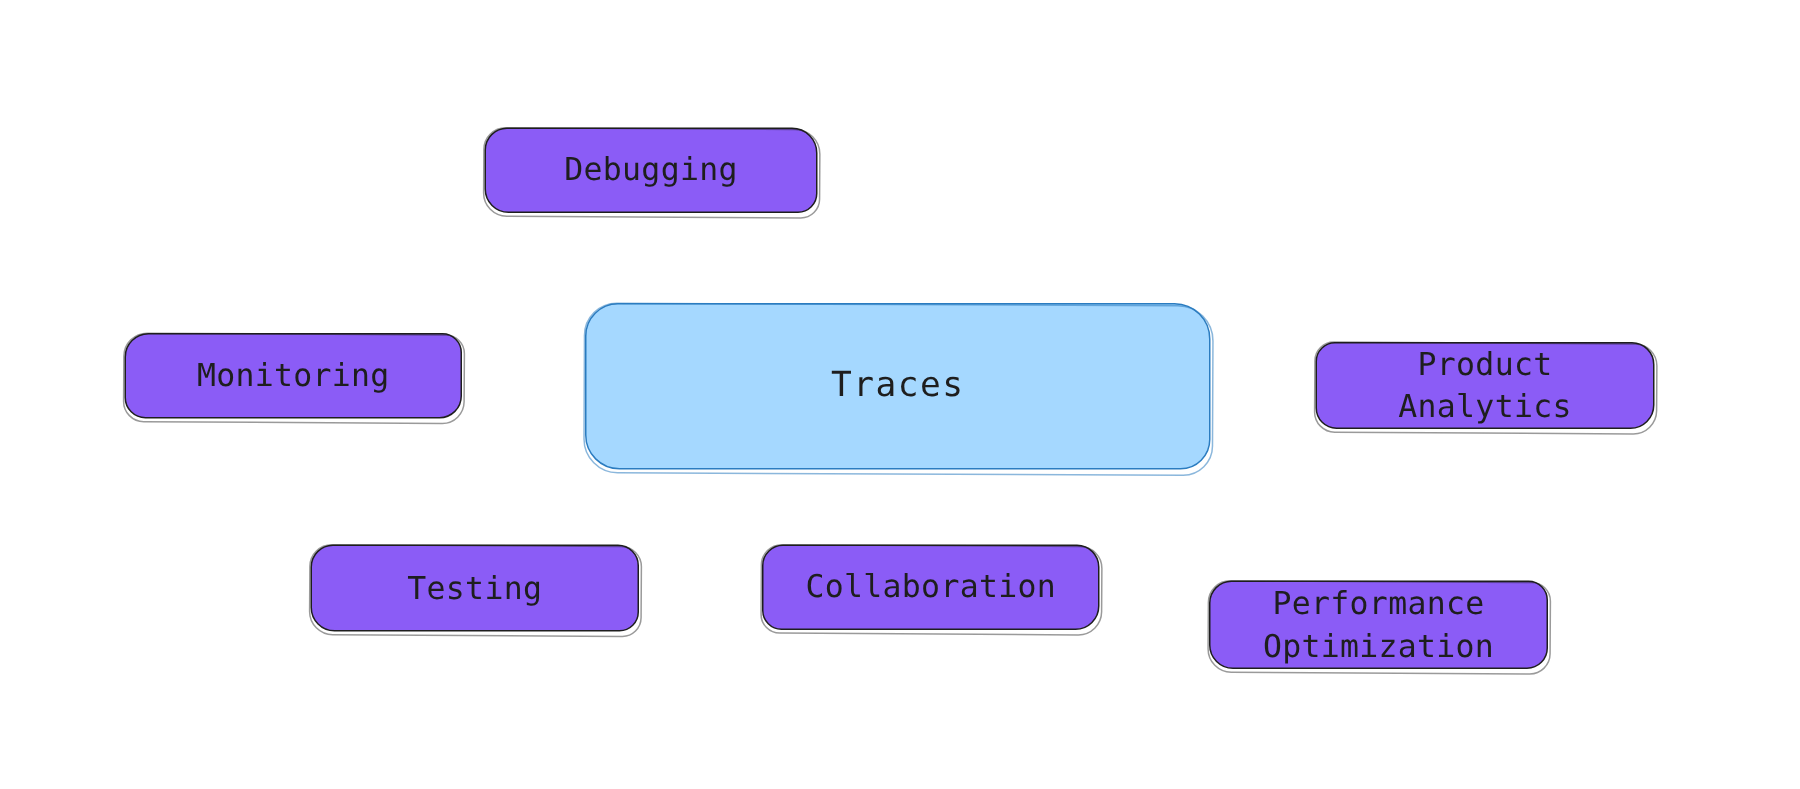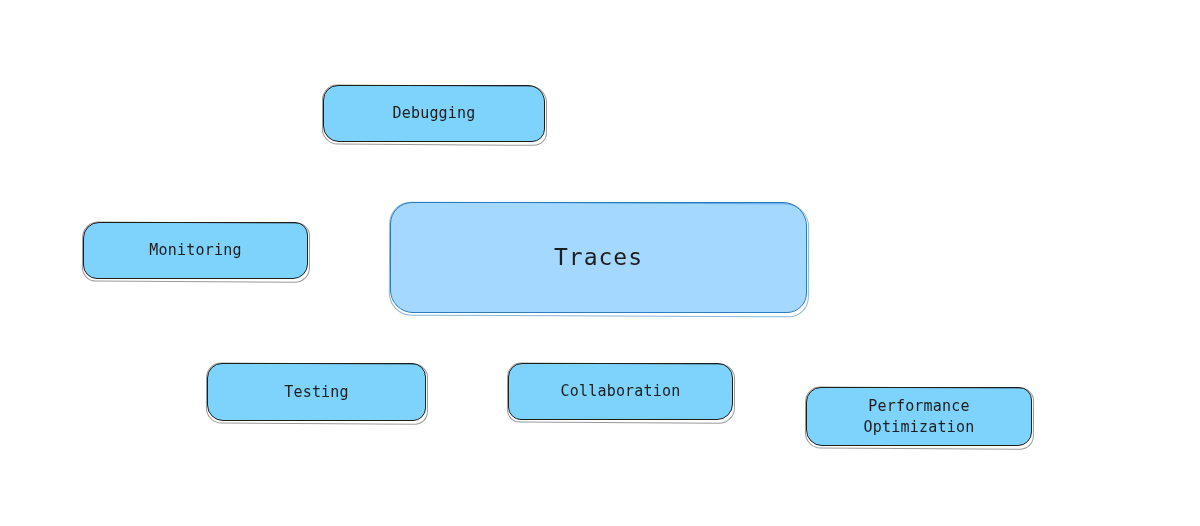--- a/index.html
+++ b/index.html
@@ -15,24 +15,24 @@
     overflow: hidden;
     font-family: "DejaVu Sans Mono", "Liberation Mono", monospace;
     color: #1e1e1e;
   }
   .node {
     position: absolute;
     display: flex;
     align-items: center;
     justify-content: center;
     text-align: center;
-    background: #7dd3fc;
+    background: #8b5cf6;
     border: 1.7px solid #1e1e1e;
     box-sizing: border-box;
-    font-size: 15px;
+    font-size: 21px;
     line-height: 1.35;
     letter-spacing: 0.2px;
     padding: 2px 14px;
   }
   
   .node::before {
     content: "";
     position: absolute;
     inset: -2.5px;
     border: 1.4px solid rgba(30,30,30,0.45);
@@ -75,20 +75,23 @@
 
 
   <div class="node node-monitoring">
     <span class="node-label">Monitoring</span>
   </div>
 
   <div class="node node-center">
     <span class="node-label">Traces</span>
   </div>
 
+  <div class="node node-product-analytics">
+    <span class="node-label">Product Analytics</span>
+  </div>
 
   <div class="node node-testing">
     <span class="node-label">Testing</span>
   </div>
 
   <div class="node node-collaboration">
     <span class="node-label">Collaboration</span>
   </div>
 
   <div class="node node-performance-optimization">

